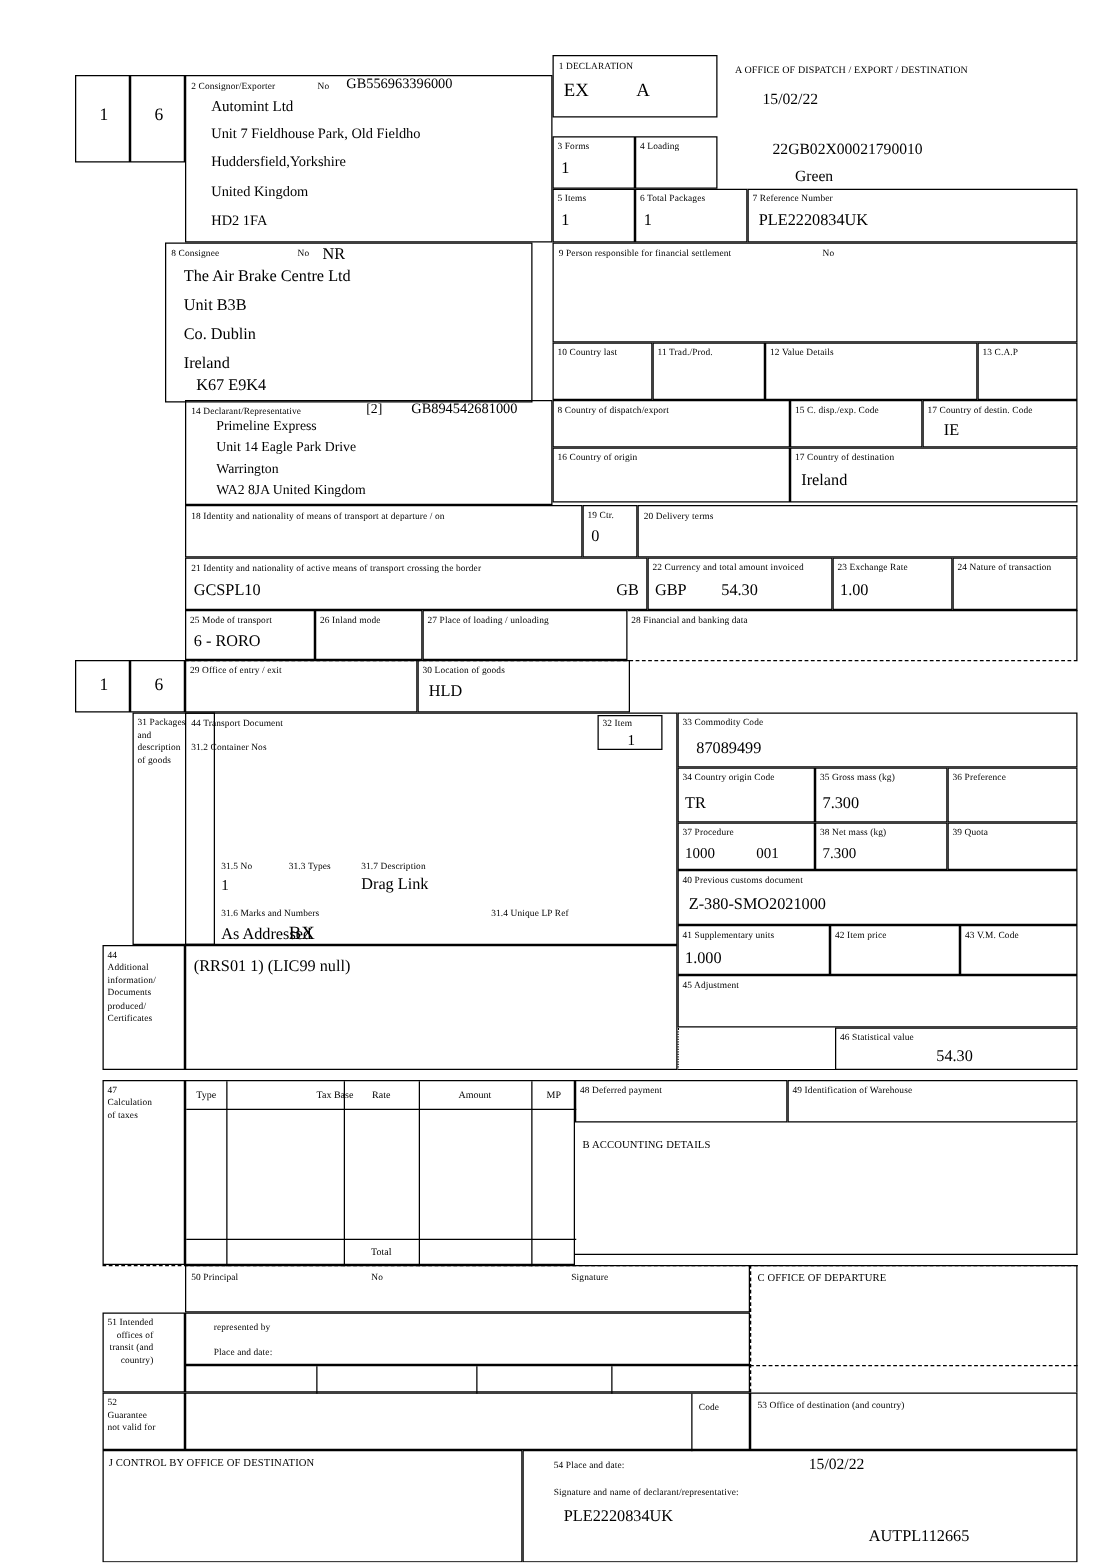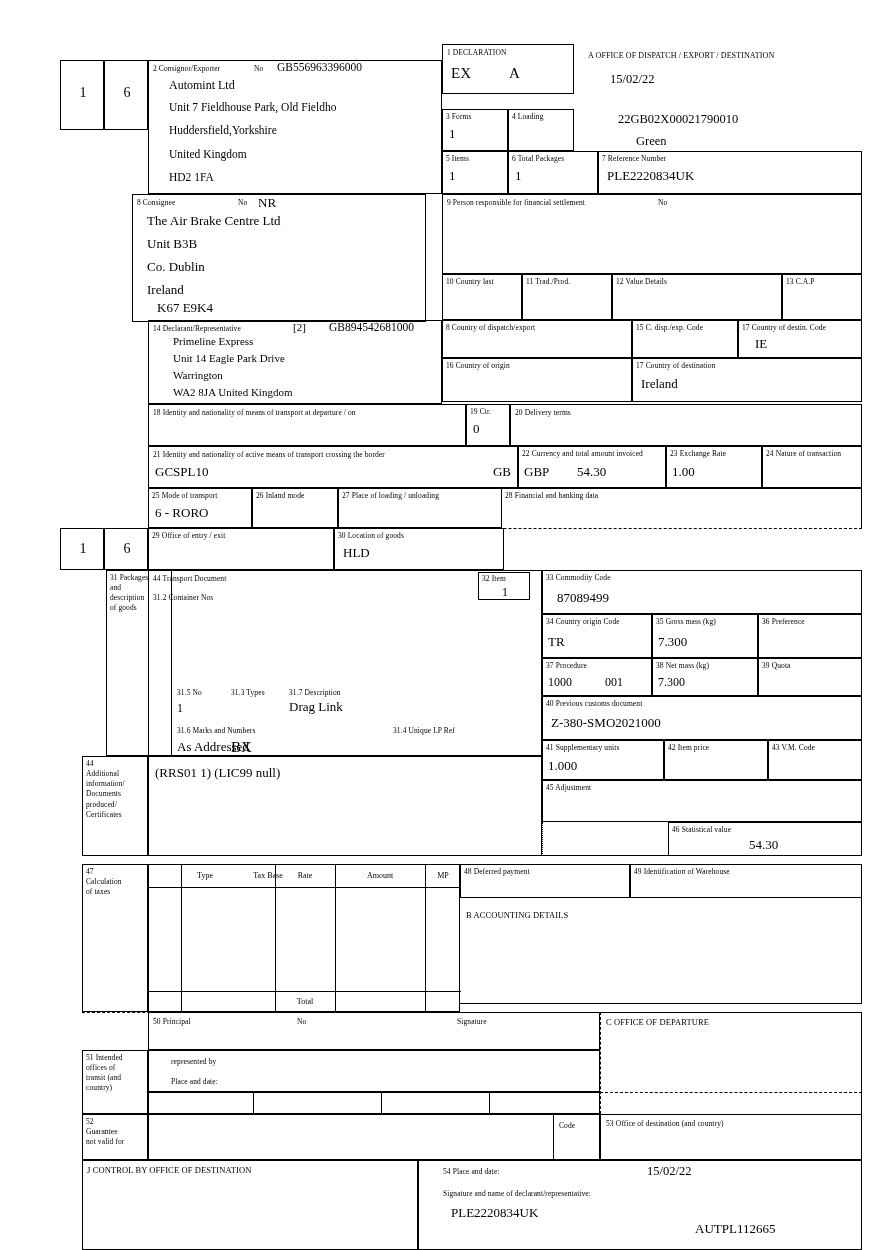--- a/index.html
+++ b/index.html
@@ -303,21 +303,21 @@
 of taxes</div>
   </div>
   <div class="bx b" style="left:148px;top:864px;width:312px;height:148px;">
 
     <div class="vline" style="left:32px;top:0;height:148px;"></div>
     <div class="vline" style="left:126px;top:0;height:148px;"></div>
     <div class="vline" style="left:186px;top:0;height:148px;"></div>
     <div class="vline" style="left:276px;top:0;height:148px;"></div>
     <div class="hline" style="left:0;top:22px;width:312px;"></div>
     <div class="hline" style="left:0;top:126px;width:312px;"></div>
-    <div class="cap ctr" style="position:absolute;left:0px;top:6px;width:32px;margin-left:40px;">Type</div>
+    <div class="cap ctr" style="position:absolute;left:0px;top:6px;width:32px;">Type</div>
     <div class="cap ctr" style="position:absolute;left:32px;top:6px;width:94px;margin-left:40px;">Tax Base</div>
     <div class="cap ctr" style="position:absolute;left:126px;top:6px;width:60px;">Rate</div>
     <div class="cap ctr" style="position:absolute;left:186px;top:6px;width:90px;">Amount</div>
     <div class="cap ctr" style="position:absolute;left:276px;top:6px;width:36px;">MP</div>
     <div class="cap ctr" style="position:absolute;left:126px;top:132px;width:60px;">Total</div>
   </div>
 
   <div class="bx b" style="left:460px;top:864px;width:170px;height:34px;">
     <div class="lbl" style="position:absolute;left:3px;top:2px;">48 Deferred payment</div>
   </div>
@@ -338,21 +338,21 @@
   <div class="bx b" style="left:148px;top:1050px;width:452px;height:42px;">
     <div class="lbl" style="position:absolute;left:22px;top:6px;">represented by</div>
     <div class="lbl" style="position:absolute;left:22px;top:26px;">Place and date:</div>
   </div>
   <div class="bx b" style="left:148px;top:1092px;width:452px;height:22px;">
     <div class="vline" style="left:104px;top:0;height:22px;"></div>
     <div class="vline" style="left:232px;top:0;height:22px;"></div>
     <div class="vline" style="left:340px;top:0;height:22px;"></div>
   </div>
 
-  <div class="bx b" style="left:82px;top:1050px;width:66px;height:64px;">
+  <div class="bx b" style="left:82px;top:1050px;width:66px;height:64px;text-align:right;">
     <div class="lbl" style="position:absolute;left:3px;top:2px;white-space:pre-line;line-height:1.35;">51 Intended
 offices of
 transit (and
 country)</div>
   </div>
 
   <div class="bx" style="left:600px;top:1012px;width:262px;height:102px;border-right:1px solid #000;border-top:1px solid #000;">
     <div class="lbl" style="position:absolute;left:6px;top:4px;font-size:8.5px;">C OFFICE OF DEPARTURE</div>
   </div>
   <div class="dashv" style="left:600px;top:1012px;height:102px;"></div>

